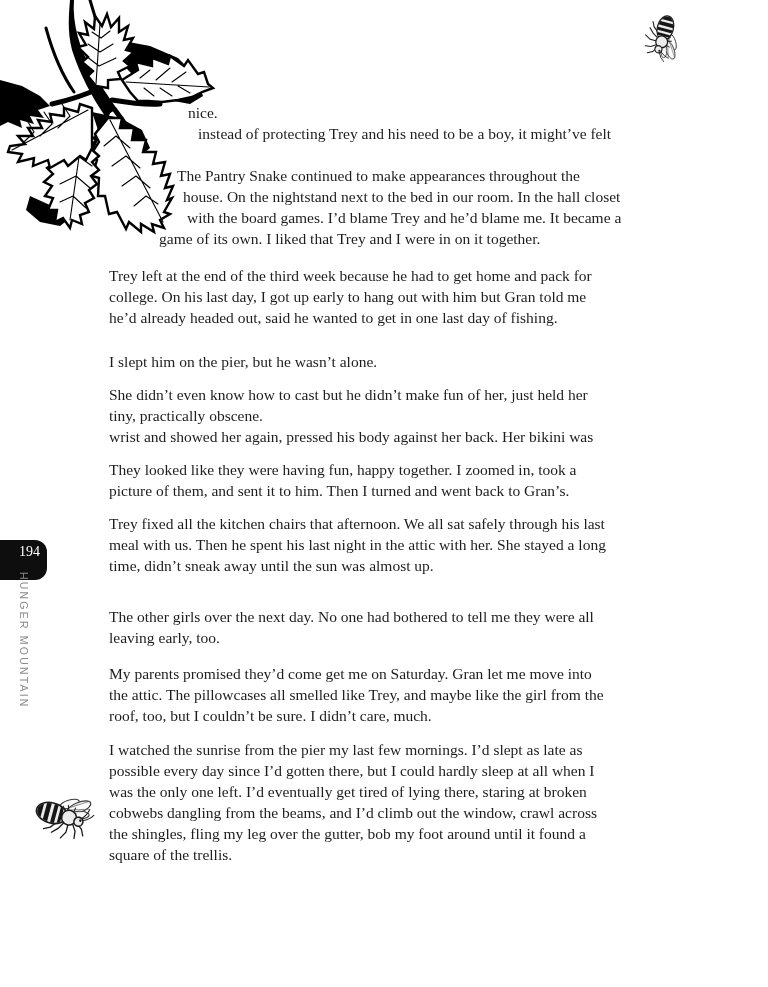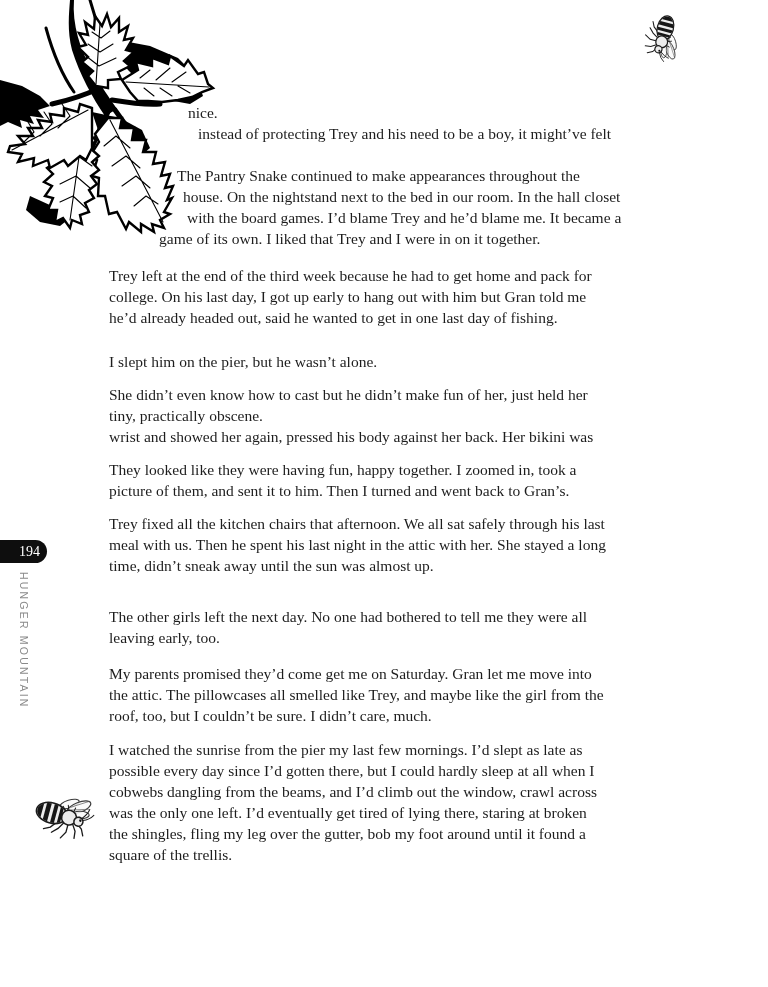--- a/index.html
+++ b/index.html
@@ -5,21 +5,21 @@
   html,body{margin:0;padding:0;background:#ffffff;}
   .page{
     position:relative;width:768px;height:987px;background:#ffffff;overflow:hidden;
     font-family:"Liberation Serif","DejaVu Serif",serif;
   }
   .leaf-art{position:absolute;left:0;top:0;width:240px;height:245px;}
   .bee-svg{position:absolute;}
   .bee-top{left:608px;top:-18px;width:110px;height:110px;}
   .bee-bottom{left:8px;top:761px;width:110px;height:110px;}
   .page-tab{
-    position:absolute;left:0;top:540px;width:47px;height:23px;
+    position:absolute;left:0;top:540px;width:47px;height:40px;
     background:#0e0e0e;border-radius:0 12px 12px 0;
     color:#ffffff;font-size:14px;line-height:23px;text-align:right;
     padding-right:7px;box-sizing:border-box;
     font-family:"Liberation Serif","DejaVu Serif",serif;
   }
   .journal-title{
     position:absolute;left:18px;top:572px;
     writing-mode:vertical-rl;
     font-family:"Liberation Sans","DejaVu Sans",sans-serif;
     font-size:10.5px;letter-spacing:2.2px;color:#8a8a8a;
@@ -148,33 +148,33 @@
       <div class="line">picture of them, and sent it to him. Then I turned and went back to Gran’s.</div>
     </div>
 
     <div class="para" style="top:513px">
       <div class="line">Trey fixed all the kitchen chairs that afternoon. We all sat safely through his last</div>
       <div class="line">meal with us. Then he spent his last night in the attic with her. She stayed a long</div>
       <div class="line">time, didn’t sneak away until the sun was almost up.</div>
     </div>
 
     <div class="para" style="top:606px">
-      <div class="line">The other girls left the next day. No one had bothered to tell me they were all</div>
+      <div class="line">The other girls over the next day. No one had bothered to tell me they were all</div>
       <div class="line">leaving early, too.</div>
     </div>
 
     <div class="para" style="top:663px">
       <div class="line">My parents promised they’d come get me on Saturday. Gran let me move into</div>
       <div class="line">the attic. The pillowcases all smelled like Trey, and maybe like the girl from the</div>
       <div class="line">roof, too, but I couldn’t be sure. I didn’t care, much.</div>
     </div>
 
     <div class="para" style="top:739px">
       <div class="line">I watched the sunrise from the pier my last few mornings. I’d slept as late as</div>
       <div class="line">possible every day since I’d gotten there, but I could hardly sleep at all when I</div>
+      <div class="line">was the only one left. I’d eventually get tired of lying there, staring at broken</div>
       <div class="line">cobwebs dangling from the beams, and I’d climb out the window, crawl across</div>
-      <div class="line">was the only one left. I’d eventually get tired of lying there, staring at broken</div>
       <div class="line">the shingles, fling my leg over the gutter, bob my foot around until it found a</div>
       <div class="line">square of the trellis.</div>
     </div>
 
   </div>
 </div>
 
 </body></html>

